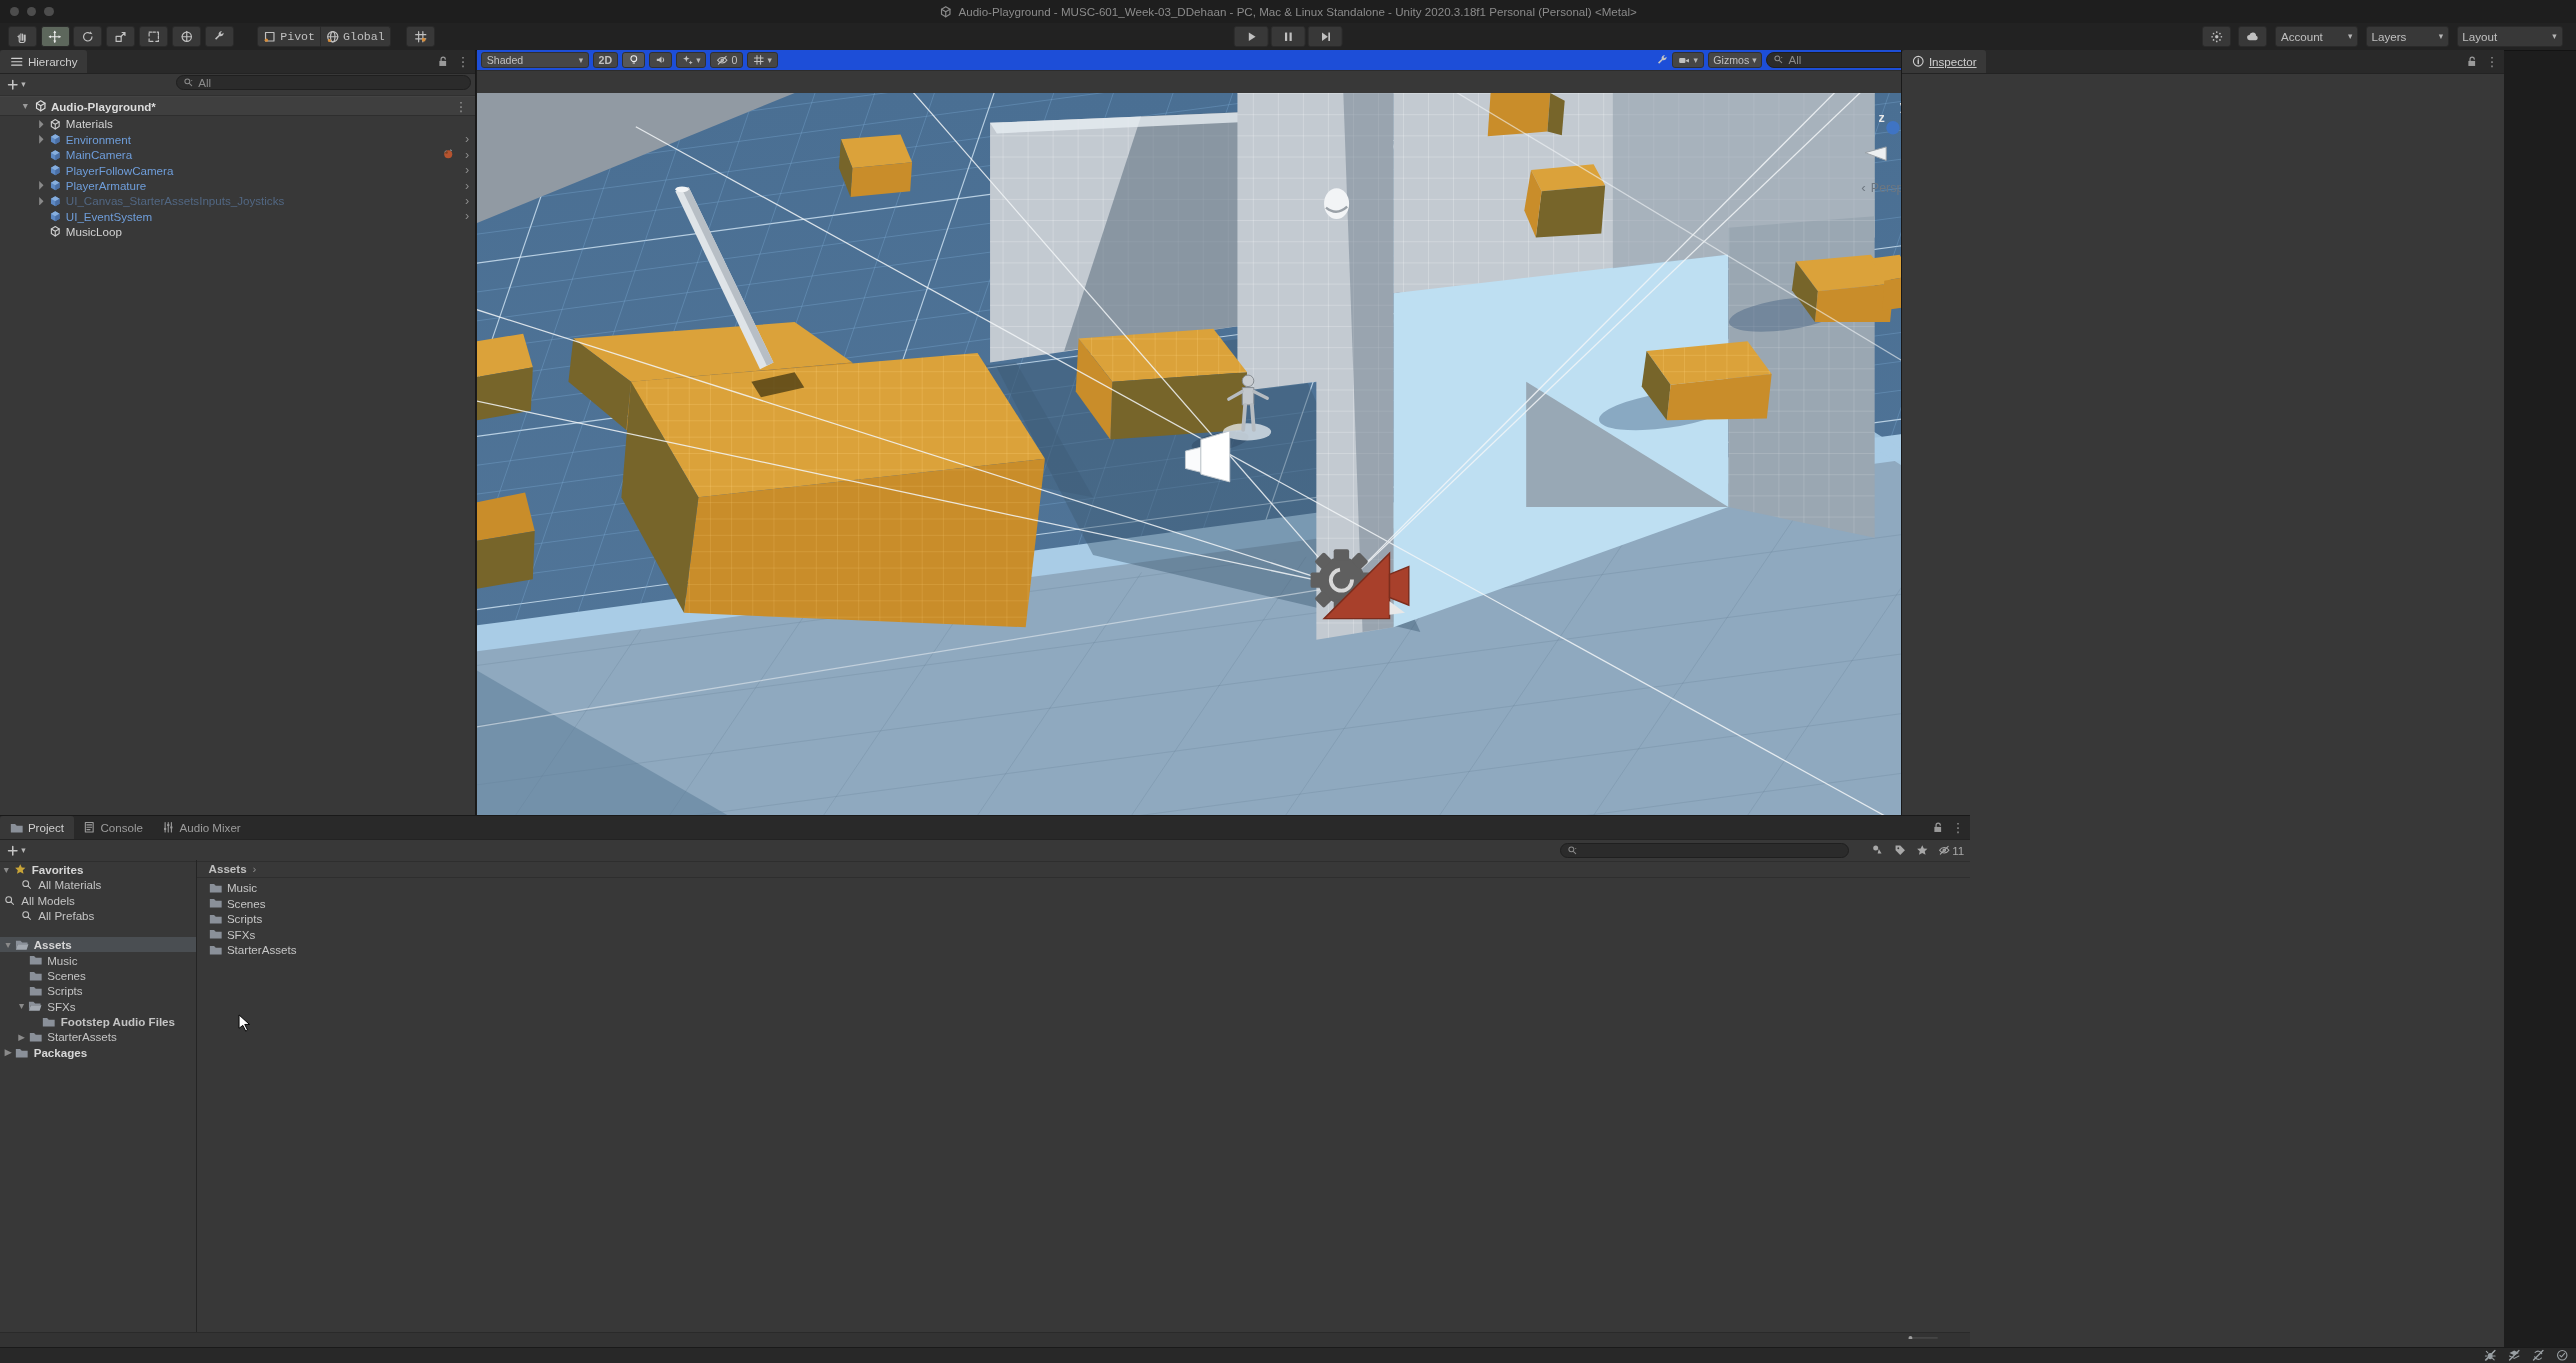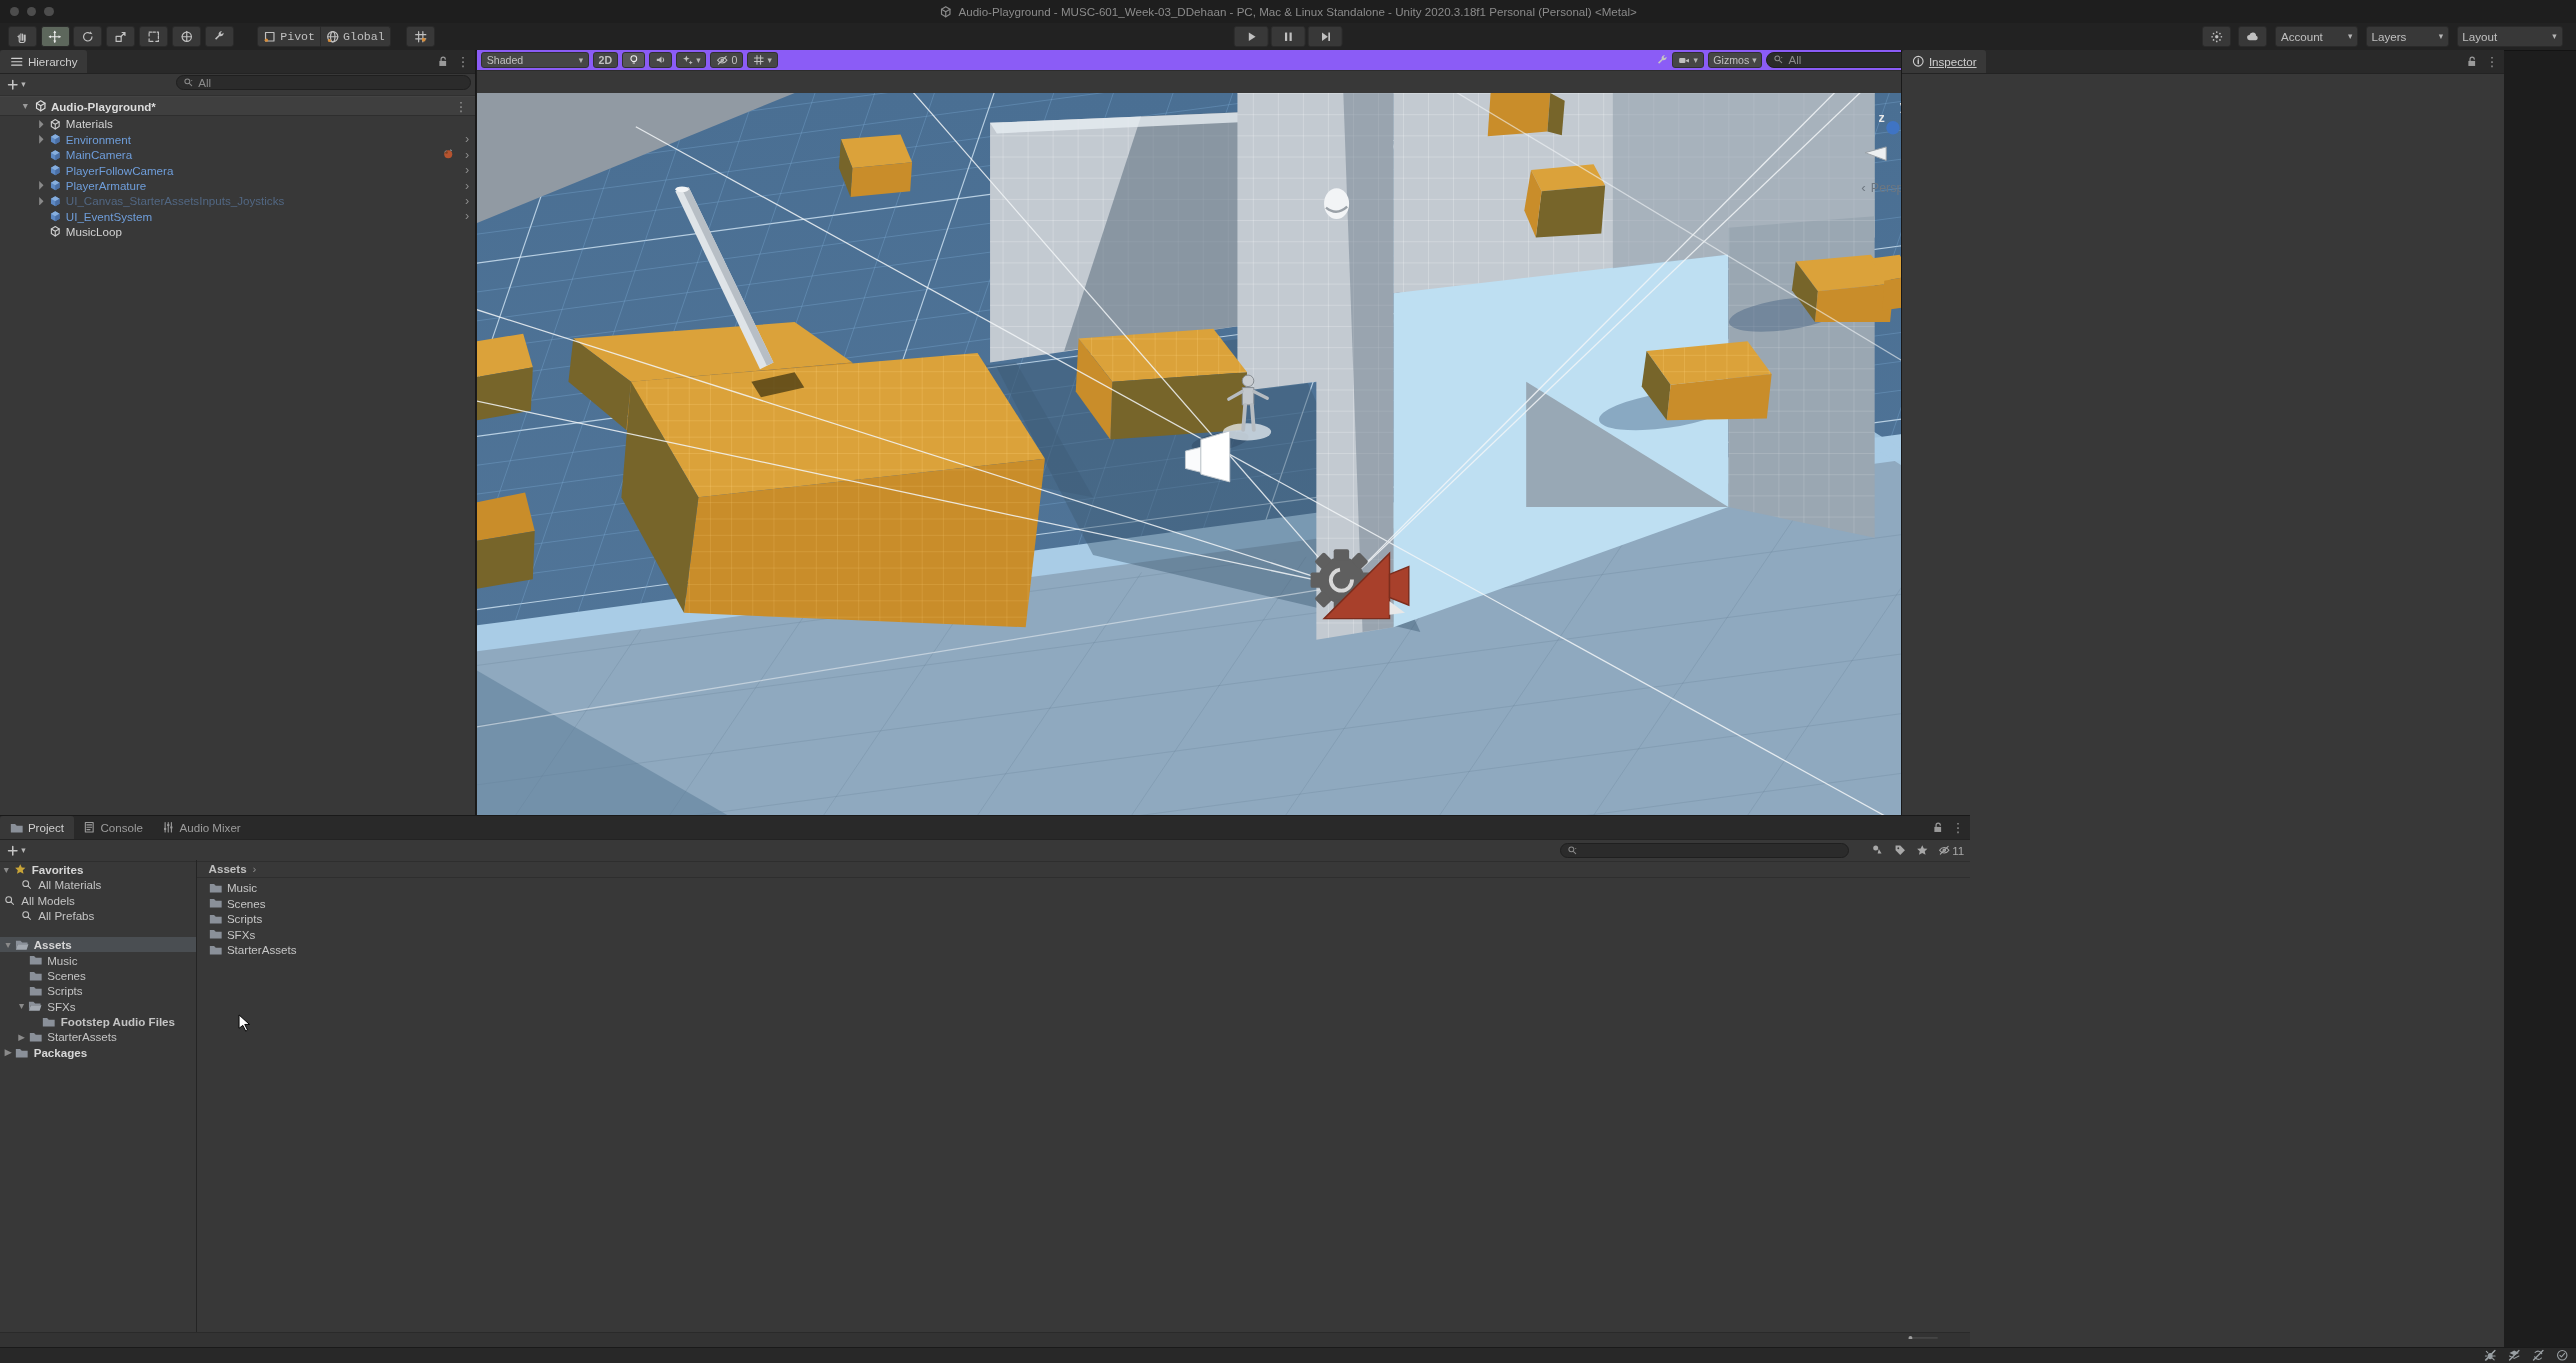--- a/index.html
+++ b/index.html
@@ -44,21 +44,21 @@
   .hrow{height:15.4px;display:flex;align-items:center;padding-left:35px;position:relative;}
   .hrow .exp{width:13.5px;display:flex;justify-content:center;color:#8a8a8a;}
   .hicon{width:14.4px;height:14.4px;display:flex;align-items:center;justify-content:center;margin-right:2.9px;}
   .hlabel.plain{color:#d2d2d2;}
   .hlabel.prefab{color:var(--prefab-blue,#6f9edb);}
   .hlabel.prefab-disabled{color:var(--prefab-blue,#6f9edb);opacity:.45;}
   .hrow .nav{position:absolute;right:5.8px;color:#8f8f8f;font-size:12.5px;}
   .hrow .badge{position:absolute;right:21px;top:1px;}
   
   #sceneview{position:absolute;left:477px;top:50px;width:1492px;height:765px;background:#383838;}
-  #scene-toolbar{height:20px;background:#8b5cf6;border-bottom:1px solid #2c2c2c;display:flex;align-items:center;padding:0 3.9px;gap:3.9px;position:relative;}
+  #scene-toolbar{height:20px;background:#1d4ed8;border-bottom:1px solid #2c2c2c;display:flex;align-items:center;padding:0 3.9px;gap:3.9px;position:relative;}
   .sbtn{height:16.4px;background:#464646;border:1px solid #303030;border-radius:2.9px;display:flex;align-items:center;
     justify-content:center;gap:2.9px;padding:0 4.8px;color:#c0c0c0;box-sizing:border-box;font-size:10.6px;}
   .sbtn.pressed{background:#585858;color:#efefef;}
   #viewport{position:absolute;left:0;top:43px;width:1492px;height:722px;background:#8f98a1;}
   
   #inspector{position:absolute;left:1901px;top:50px;width:603px;height:1298px;background:#383838;border-left:1.9px solid #191919;box-sizing:border-box;text-decoration:underline;}
   
   #project{position:absolute;left:0;top:815px;width:1970px;height:532px;background:#383838;border-top:1.9px solid #191919;box-sizing:border-box;}
   #proj-toolbar{height:21px;display:flex;align-items:center;background:#383838;border-bottom:1px solid #2e2e2e;padding:0 3.9px;position:relative;}
   #proj-body{position:absolute;left:0;top:44px;bottom:14.4px;width:100%;display:flex;}

